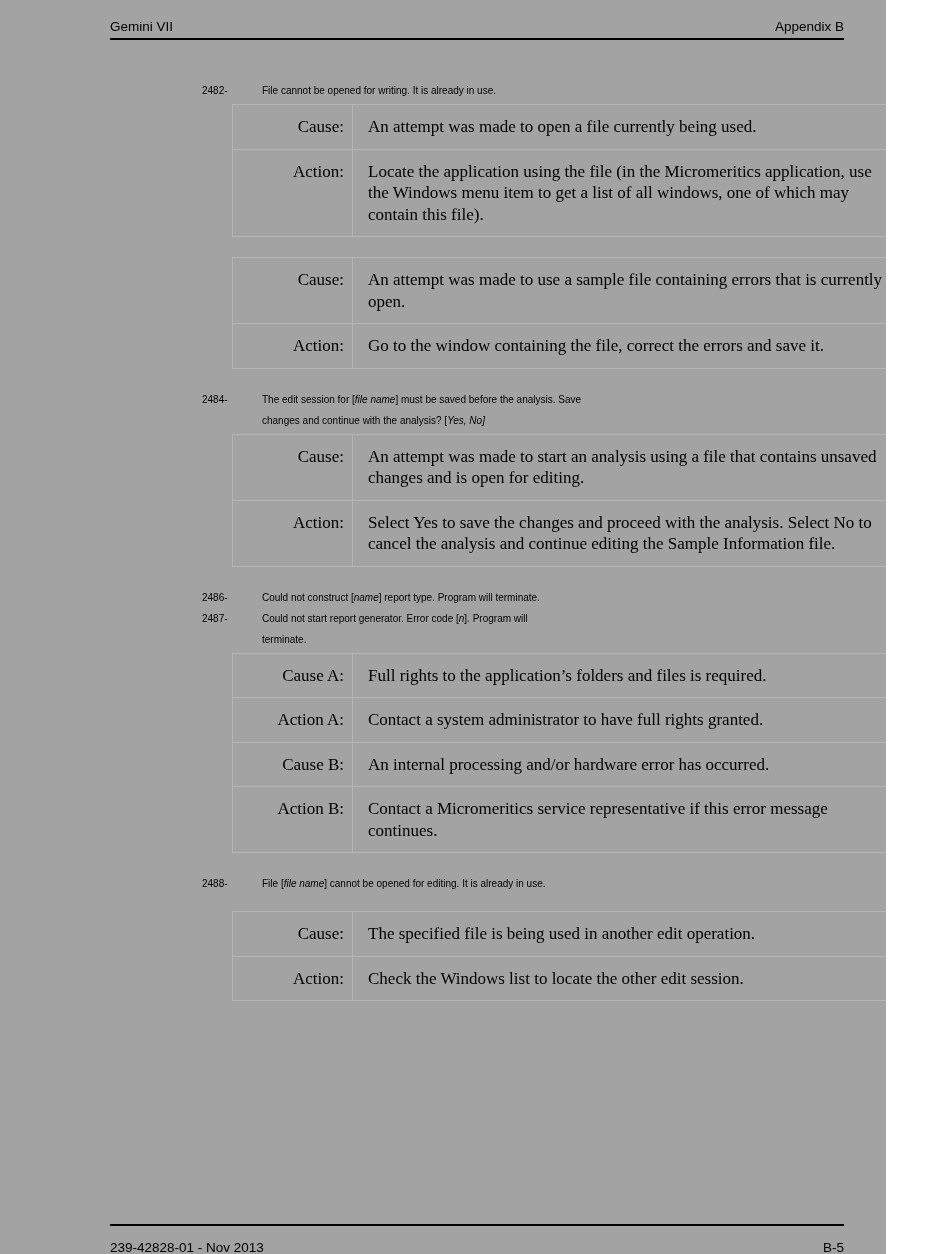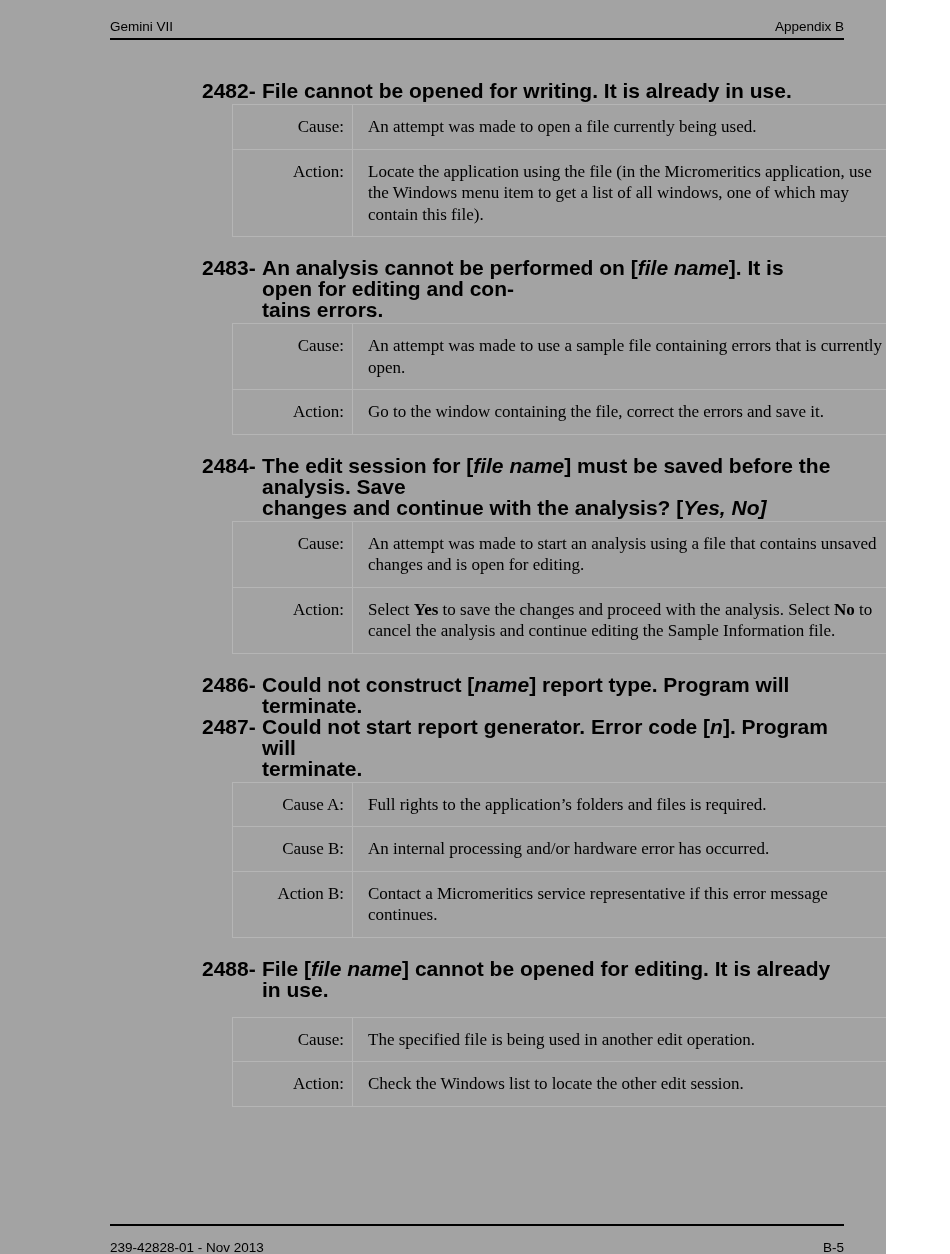--- a/index.html
+++ b/index.html
@@ -32,22 +32,22 @@
   }
 
   
   .content {
     position:absolute; top:80px; left:202px; right:49px;
   }
 
   .heading-block { margin-bottom:3px; }
   .heading {
     display:flex;
-    font-weight:bold;
-    font-size:21px;
+    font-weight:normal;
+    font-size:10px;
     line-height:21px;
   }
   .heading .num { width:60px; flex:0 0 60px; }
   .heading .htext { flex:1; }
 
   table.ca-table {
     border-collapse:collapse;
     width:669px;
     margin:0 0 20px 30px;
     font-family:"Liberation Serif", serif;
@@ -57,21 +57,21 @@
   table.ca-table td {
     border:1px solid #b5b5b5;
     vertical-align:top;
   }
   td.lbl { width:120px; padding:11px 8px 11px 13px;text-align:right; }
   td.txt { padding:11px 16px 11px 15px;margin-left:8px; }
 
   .sec-last .heading-block { margin-top:2px; margin-bottom:17px; }
 
   .it { font-style:italic; }
-  .bd { font-weight:bold; }
+  .bd { font-weight:normal; }
 </style>
 </head>
 <body>
 
 <div class="page">
 
   <div class="doc-header">
     <span>Gemini VII</span>
     <span>Appendix B</span>
   </div>
@@ -93,26 +93,20 @@
         </tr>
         <tr>
           <td class="lbl">Action:</td>
           <td class="txt"><span>Locate the application using the file (in the Micromeritics application, use the Windows menu item to get a list of all windows, one of which may contain this file).</span></td>
         </tr>
       </tbody>
         </table>
     </section>
 
     <section class="sec">
-      <div class="heading-block">
-        <div class="heading">
-          <span class="num">2483-</span>
-          <span class="htext"><span>An analysis cannot be performed on [</span><span class="it">file name</span><span>]. It is open for editing and con-</span><br><span>tains errors.</span></span>
-        </div>
-      </div>
       <table class="ca-table">
         <tbody>
             <tr>
           <td class="lbl">Cause:</td>
           <td class="txt"><span>An attempt was made to use a sample file containing errors that is currently open.</span></td>
         </tr>
         <tr>
           <td class="lbl">Action:</td>
           <td class="txt"><span>Go to the window containing the file, correct the errors and save it.</span></td>
         </tr>
@@ -150,20 +144,24 @@
         <div class="heading">
           <span class="num">2487-</span>
           <span class="htext"><span>Could not start report generator. Error code [</span><span class="it">n</span><span>]. Program will</span><br><span>terminate.</span></span>
         </div>
       </div>
       <table class="ca-table">
         <tbody>
             <tr>
           <td class="lbl">Cause A:</td>
           <td class="txt"><span>Full rights to the application’s folders and files is required.</span></td>
+        </tr>
+        <tr>
+          <td class="lbl">Action A:</td>
+          <td class="txt"><span>Contact a system administrator to have full rights granted.</span></td>
         </tr>
         <tr>
           <td class="lbl">Cause B:</td>
           <td class="txt"><span>An internal processing and/or hardware error has occurred.</span></td>
         </tr>
         <tr>
           <td class="lbl">Action B:</td>
           <td class="txt"><span>Contact a Micromeritics service representative if this error message continues.</span></td>
         </tr>
       </tbody>

